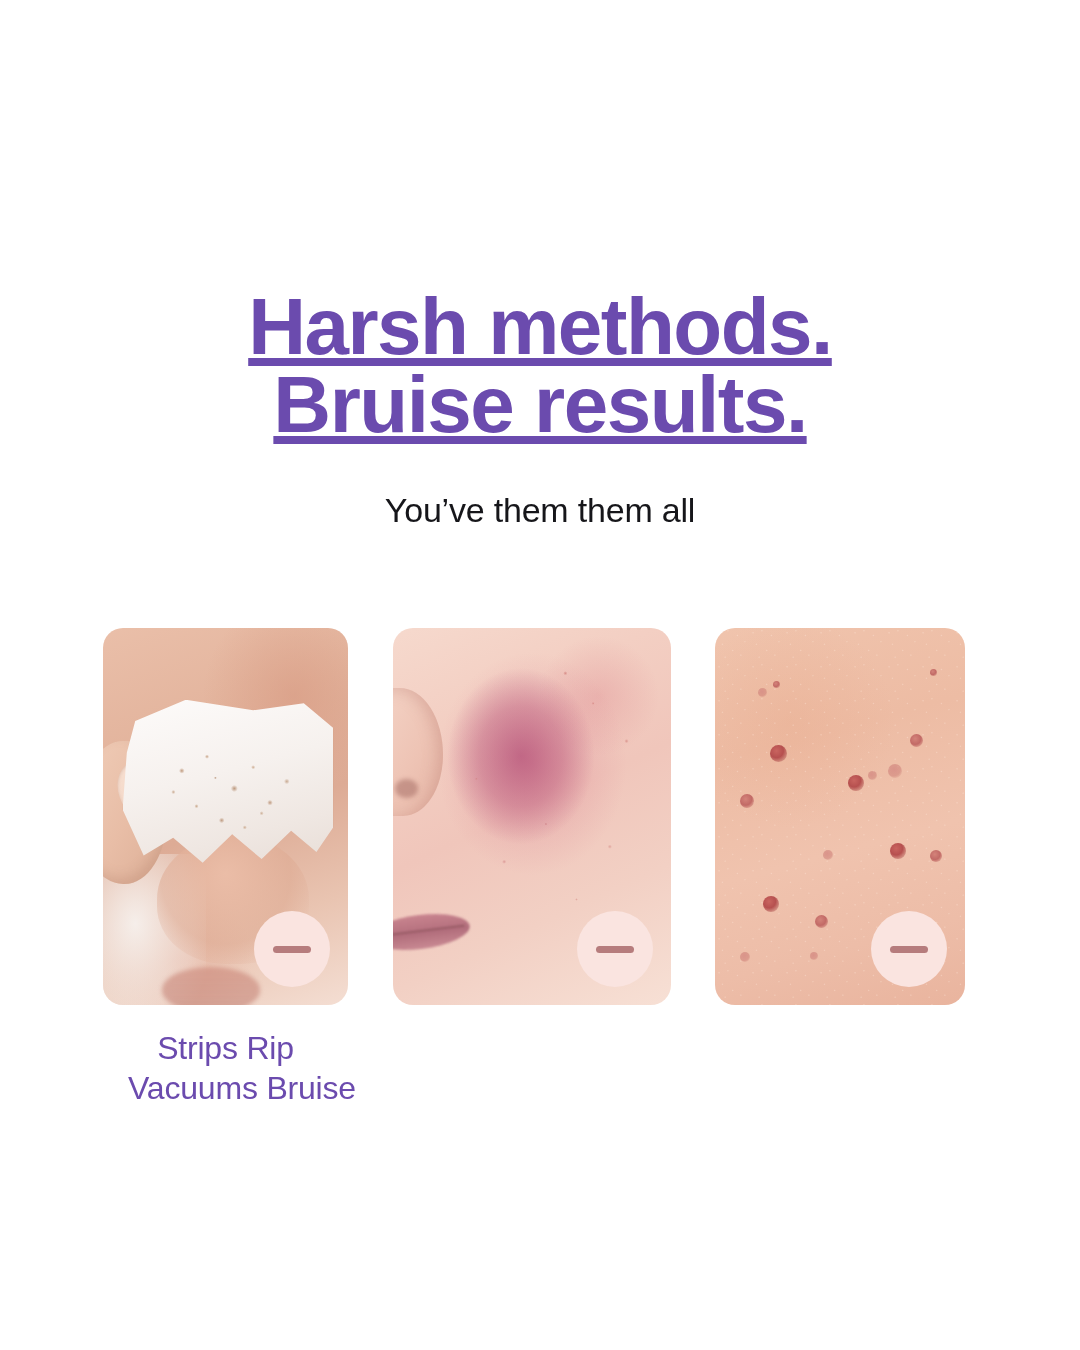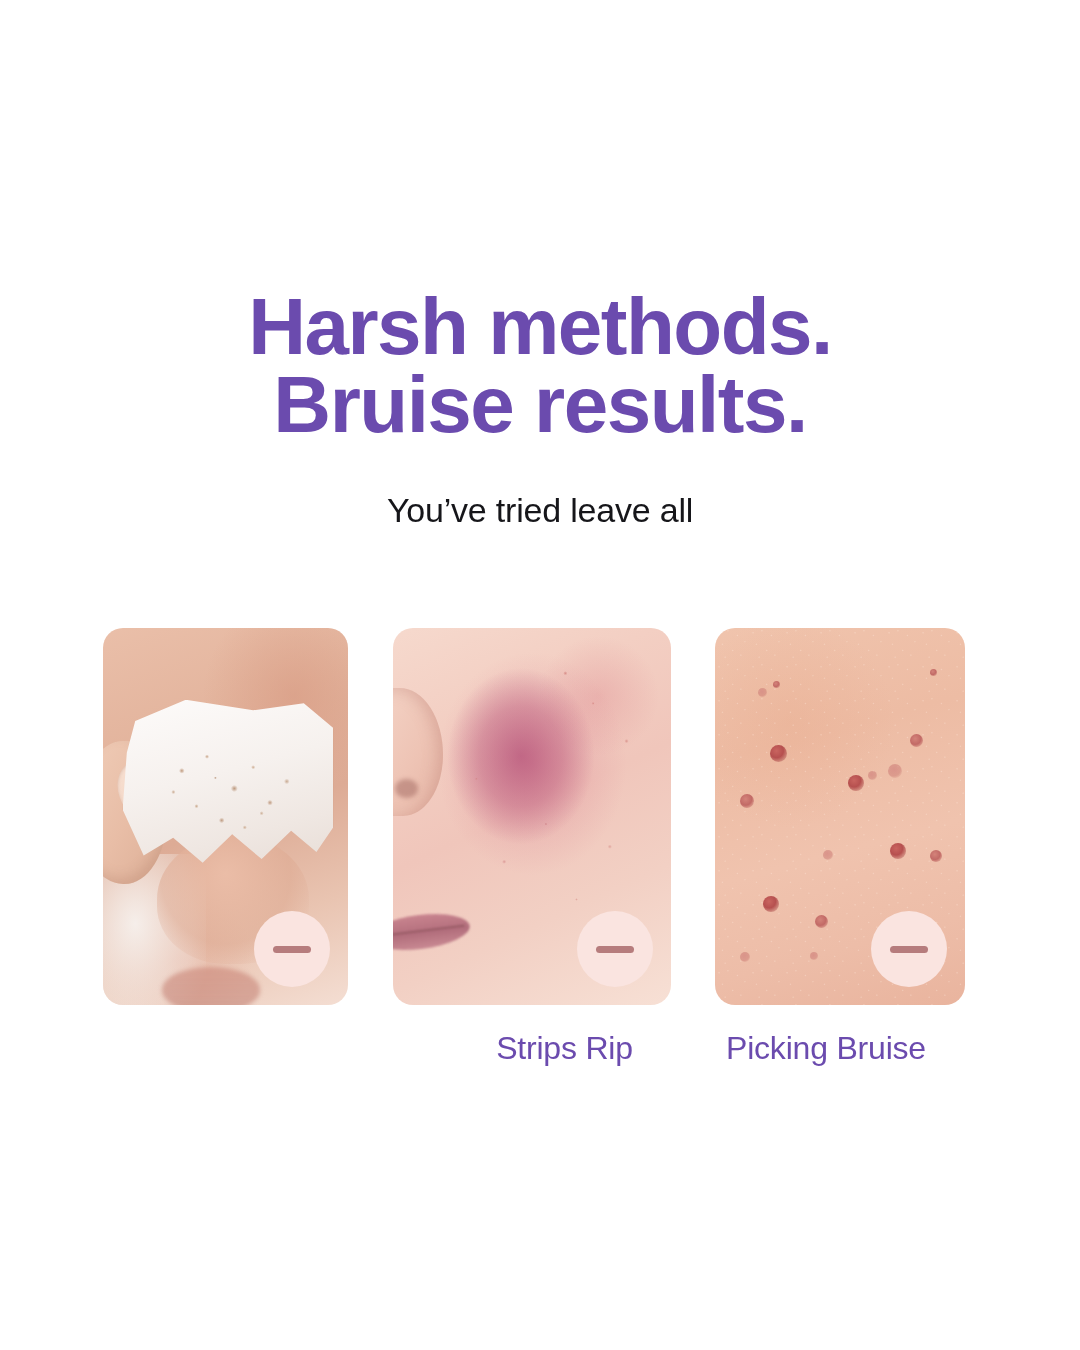--- a/index.html
+++ b/index.html
@@ -23,20 +23,21 @@
     position: absolute;
     top: 288px;
     left: 0;
     width: 1080px;
     text-align: center;
     color: #6B4BAE;
     font-size: 80px;
     font-weight: 800;
     line-height: 78px;
     letter-spacing: -1.5px;
+    text-decoration: underline;
   }
   .headline .hl-line { display: block; }
 
   
   .subtitle {
     position: absolute;
     top: 487px;
     left: 0;
     width: 1080px;
     text-align: center;
@@ -264,22 +265,23 @@
   }
 
   
   .captions {
     position: absolute;
     top: 1028px;
     left: 103px;
     width: 862px;
     height: 46px;
     display: flex;
-    justify-content: flex-end;
+    justify-content: flex-start;
     align-items: flex-start;
+    flex-direction: column;
   }
   .caption {
     color: #6B4BAE;
     font-size: 32px;
     font-weight: 400;
     line-height: 40px;
     text-align: center;
     letter-spacing: -0.2px;
     flex: 0 0 auto;
   }
@@ -291,21 +293,21 @@
 <body>
 
 <div class="canvas">
 
   <div class="headline">
     <span class="hl-line">Harsh methods.</span>
     <span class="hl-line">Bruise results.</span>
   </div>
 
   <div class="subtitle">
-    <span class="sub-line">You’ve tried leave all</span>
+    <span class="sub-line">You’ve them them all</span>
   </div>
 
   <div class="cards">
 
     <div class="card c1">
       <div class="photo photo-strip">
         <div class="skin-left-shadow"></div>
         <div class="nose-tip"></div>
         <div class="thumb"></div>
         <div class="nail"></div>
@@ -356,16 +358,16 @@
       </div>
       <div class="minus-badge">
         <span class="bar"></span>
       </div>
     </div>
 
   </div>
 
   <div class="captions">
     <div class="caption c1">Strips Rip</div>
-    <div class="caption c2">Picking Bruise</div>
+    <div class="caption c2">Vacuums Bruise</div>
   </div>
 
 </div>
 
 </body></html>

